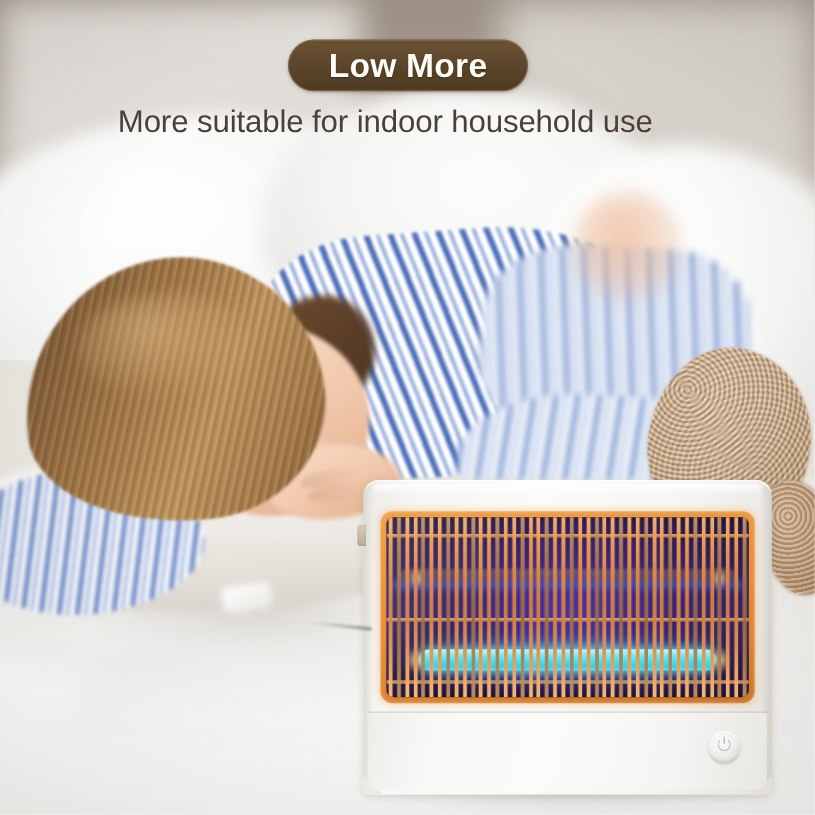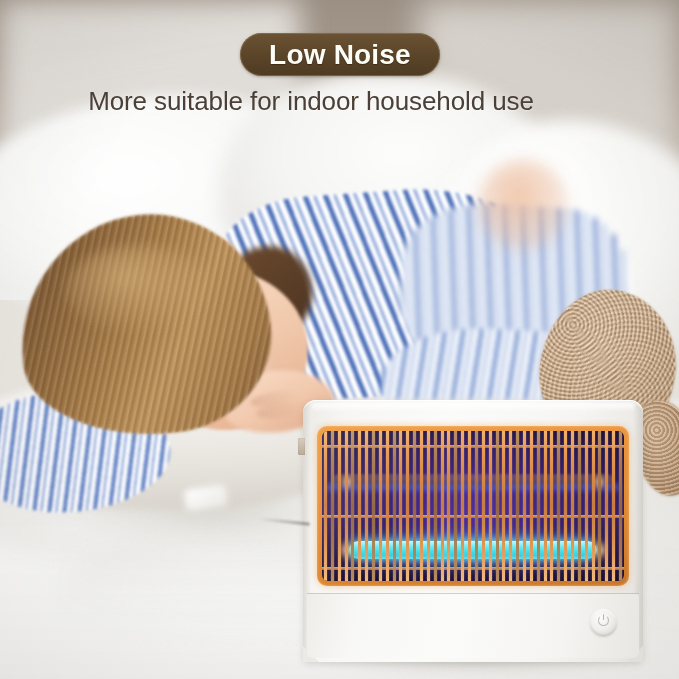--- a/index.html
+++ b/index.html
@@ -447,21 +447,21 @@
     color: #fdfdf8;
     font-size: 28px;
     font-weight: bold;
     letter-spacing: .2px;
     line-height: 1;
     text-shadow: 0 1px 1px rgba(40,28,14,.55);
   }
 
   .subtitle {
     position: absolute;
-    left: 0; top: 86px;
+    left: 10px; top: 86px;
     width: 622px;
     text-align: center;
     color: #4a4038;
     font-size: 26px;
     letter-spacing: -.1px;
     text-shadow: 0 1px 2px rgba(255,255,255,.45);
   }
 
   
 
@@ -822,21 +822,21 @@
 
     <div class="teddy"></div>
     <div class="teddy-fuzz"></div>
     <div class="teddy-arm"></div>
     <div class="teddy-arm-fuzz"></div>
 
     <div class="vignette"></div>
   </div>
 
   <div class="badge">
-    <span class="badge-text">Low Noise</span>
+    <span class="badge-text">Low More</span>
   </div>
   <div class="subtitle">More suitable for indoor household use</div>
 
   <div class="device-shadow"></div>
 
   <div class="device">
     <div class="device-body"></div>
     <div class="device-top-gloss"></div>
     <div class="device-left-edge"></div>
     <div class="device-right-edge"></div>

